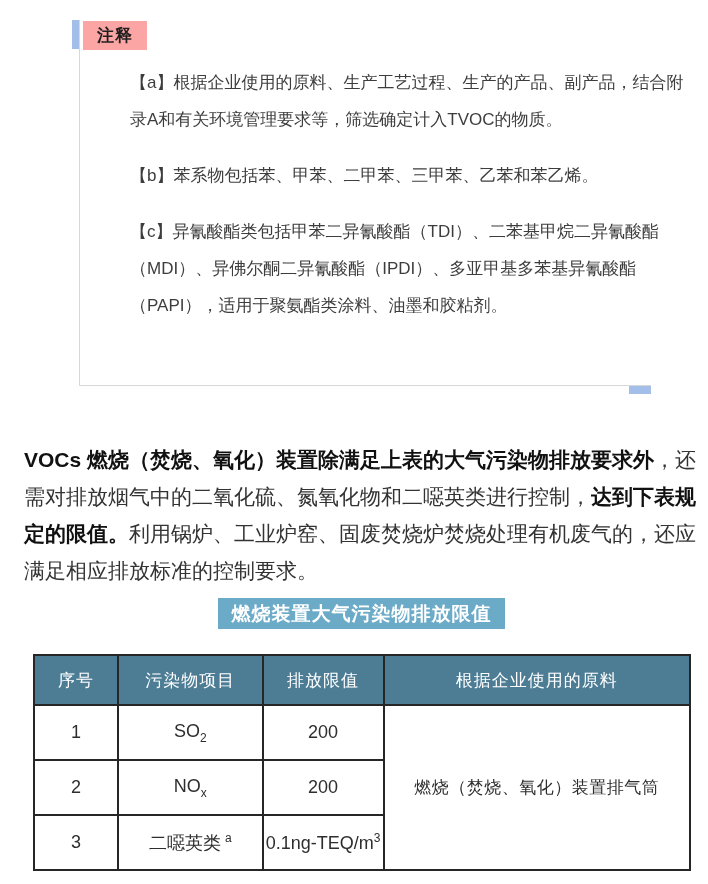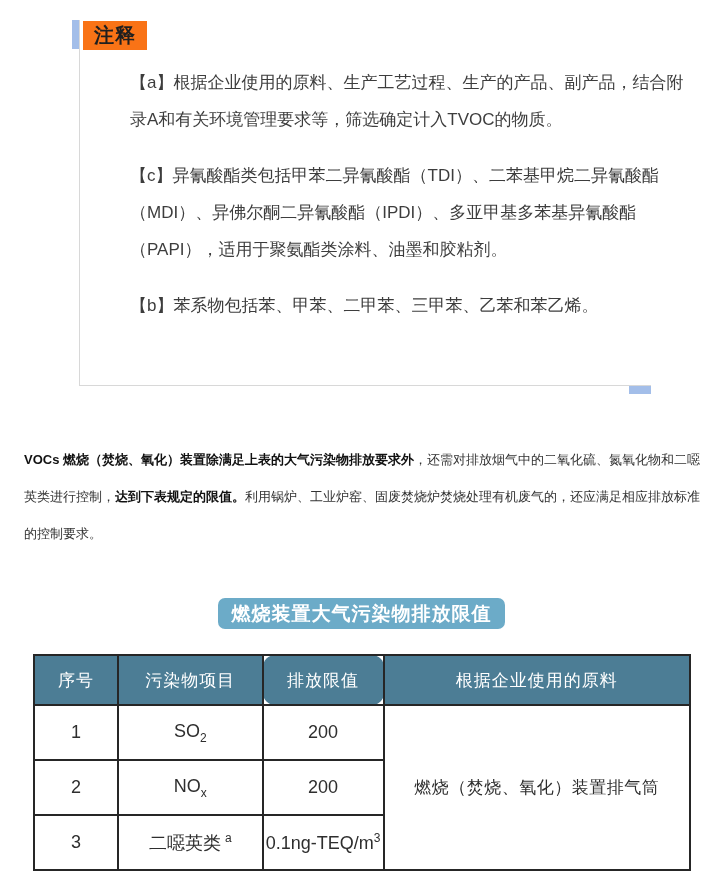--- a/index.html
+++ b/index.html
@@ -21,54 +21,53 @@
     border-bottom: 1px solid #d8d8d8;
   }
   .accent-bar {
     position: absolute; left: -8px; top: 0;
     width: 7px; height: 29px;
     background: #a3bee9;
   }
   .notes-title {
     position: absolute; left: 3px; top: 1px;
     width: 64px; height: 29px;
-    background: #f97316;
-    font-size: 20px; font-weight: bold; color: #1f1f1f;
+    background: #fca5a5;
+    font-size: 17px; font-weight: bold; color: #1f1f1f;
     text-align: center; line-height: 29px;
     letter-spacing: 1px;
   }
   .notes-content {
     position: absolute; left: 14px; top: 44px;
     width: 556px;
     font-size: 17px; line-height: 37px; color: #3d3d3d; margin-left: 36px;
   }
   .note { margin: 0 0 19px 0; }
   .corner-accent {
     position: absolute; right: 0; bottom: -9px;
     width: 22px; height: 8px;
     background: #a3bee9;
   }
 
   
   .intro {
     position: absolute; left: 24px; top: 441px;
     width: 678px;
-    font-size: 13px; line-height: 37px; color: #333;
+    font-size: 21px; line-height: 37px; color: #333;
   }
   .intro strong { color: #111; }
 
   
   .table-title {
     position: absolute; left: 218px; top: 598px;
     width: 287px; height: 31px;
     background: #6cabc8; color: #ffffff;
     font-size: 19px; font-weight: bold;
     text-align: center; line-height: 31px;
     letter-spacing: 1px;
-    border-radius: 7px;
   }
   .unit-label {
     position: absolute; left: 33px; top: 629px;
     width: 658px; text-align: right;
     font-size: 14px; font-weight: bold; color: #1a1a1a; margin-top: 48px;
   }
   .unit-label sup { font-size: 10px; }
 
   
   .limits-table {
@@ -85,39 +84,39 @@
     letter-spacing: 1px;
   }
   .limits-table td {
     font-size: 18px; color: #2e2e2e;
     height: 55px;
     border: 2px solid #262626;
     background: #fff;
   }
   .limits-table .col-no      { width: 82px; }
   .limits-table .col-poll    { width: 141px; }
-  .limits-table .col-limit   { width: 118px; border-radius: 12px; }
+  .limits-table .col-limit   { width: 118px; }
   .limits-table .col-monitor { width: 299px; }
   .limits-table td.monitor-cell { font-size: 17px; letter-spacing: 0.5px; }
   .limits-table sub { font-size: 12px; }
   .limits-table sup { font-size: 12px; }
   .sup-note { margin-left: 4px; }
 </style>
 </head>
 <body>
 
 <div class="page">
 
   <section class="notes-box">
     <span class="accent-bar"></span>
     <div class="notes-title">注释</div>
     <div class="notes-content">
       <p class="note">【a】根据企业使用的原料、生产工艺过程、生产的产品、副产品，结合附录A和有关环境管理要求等，筛选确定计入TVOC的物质。</p>
+      <p class="note">【b】苯系物包括苯、甲苯、二甲苯、三甲苯、乙苯和苯乙烯。</p>
       <p class="note">【c】异氰酸酯类包括甲苯二异氰酸酯（TDI）、二苯基甲烷二异氰酸酯（MDI）、异佛尔酮二异氰酸酯（IPDI）、多亚甲基多苯基异氰酸酯（PAPI），适用于聚氨酯类涂料、油墨和胶粘剂。</p>
-      <p class="note">【b】苯系物包括苯、甲苯、二甲苯、三甲苯、乙苯和苯乙烯。</p>
     </div>
     <span class="corner-accent"></span>
   </section>
 
   <p class="intro"><strong>VOCs 燃烧（焚烧、氧化）装置除满足上表的大气污染物排放要求外</strong><span>，还需对排放烟气中的二氧化硫、氮氧化物和二噁英类进行控制，</span><strong>达到下表规定的限值。</strong><span>利用锅炉、工业炉窑、固废焚烧炉焚烧处理有机废气的，还应满足相应排放标准的控制要求。</span></p>
 
   <div class="table-title">燃烧装置大气污染物排放限值</div>
 
   <div class="unit-label"><span>单位：mg/m</span><sup>3</sup></div>
 

